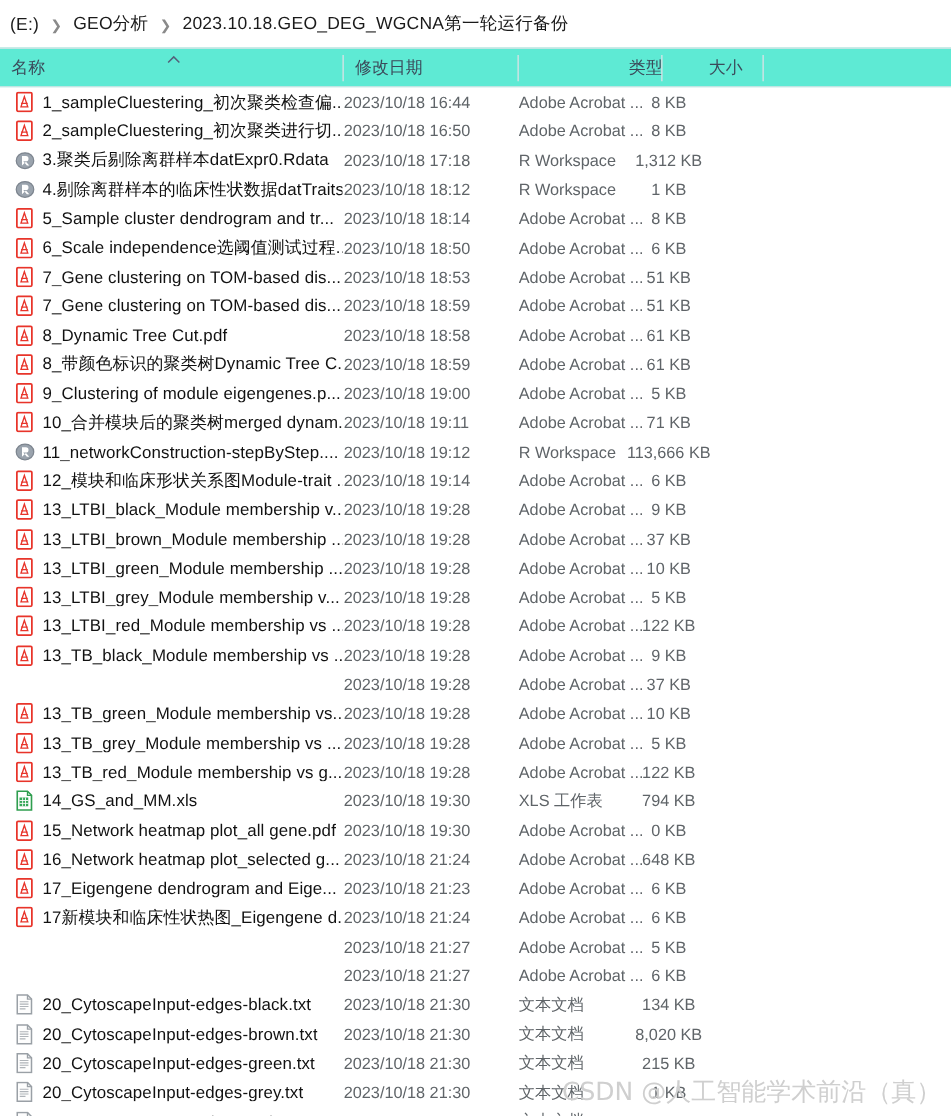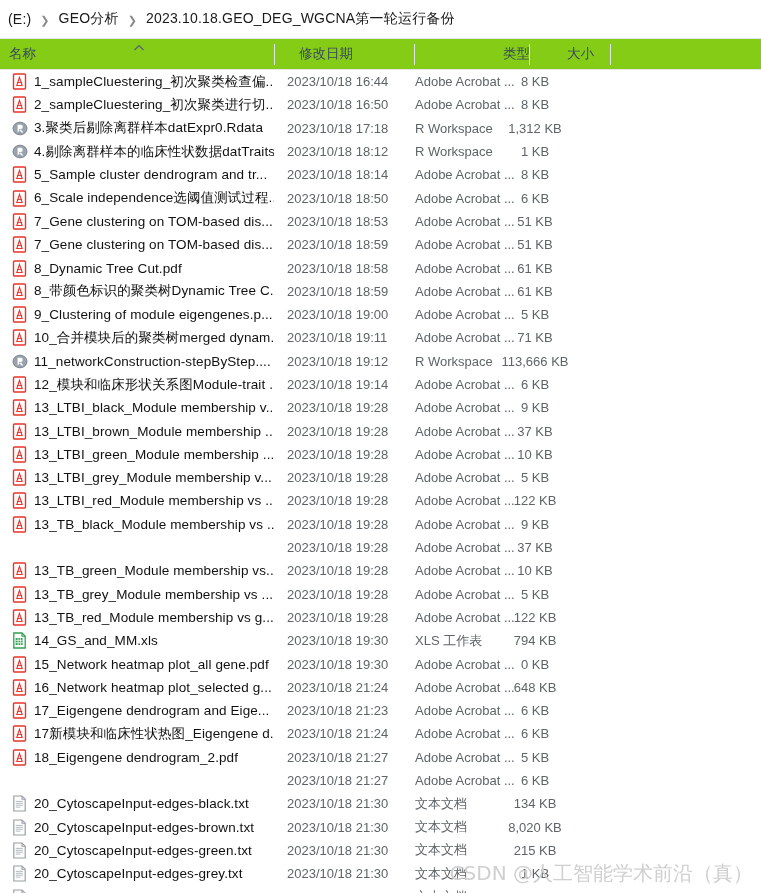--- a/index.html
+++ b/index.html
@@ -37,21 +37,21 @@
     padding: 0 5px;
     transform: translateY(1px);
     user-select: none;
   }
   
   #column-header {
     position: relative;
     height: 32px;
     border-top: 1px solid #e2e4e7;
     border-bottom: 1px solid #e2e4e7;
-    background: #84cc16;
+    background: #5eead4;
     box-sizing: border-box;
   }
   .col-head {
     position: absolute;
     top: 0;
     height: 30px;
     display: flex;
     align-items: center;
     font-size: 13.5px;
     color: #3b4a5a;
@@ -97,21 +97,20 @@
     overflow: hidden;
     white-space: nowrap;
   }
   .cell-date {
     position: absolute;
     left: 275px;
     width: 130px;
     font-size: 13px;
     color: #5f6468;
     white-space: nowrap;
-    margin-left: 12px;
   }
   .cell-type {
     position: absolute;
     left: 415px;
     width: 120px;
     font-size: 13px;
     color: #5f6468;
     white-space: nowrap;
     overflow: hidden;
   }
@@ -167,21 +166,21 @@
 <div id="column-header">
   <div class="col-head" style="left:0px;width:275px;">
     <span>名称</span>
   </div>
   <div id="sort-caret">
     <svg width="12" height="8" viewBox="0 0 12 8">
         <path d="M1.5 6 L6 1.5 L10.5 6" fill="none" stroke="#53617a" stroke-width="1.2"></path>
       </svg>
   </div>
   <div class="col-div" style="left:274px;"></div>
-  <div class="col-head" style="left:290px;width:140px;">
+  <div class="col-head" style="left:275px;width:140px;">
     <span>修改日期</span>
   </div>
   <div class="col-div" style="left:414px;"></div>
   <div class="col-head" style="left:415px;width:115px;justify-content:flex-end;">
     <span>类型</span>
   </div>
   <div class="col-div" style="left:529px;"></div>
   <div class="col-head" style="left:558px;width:80px;">
     <span>大小</span>
   </div>
@@ -609,30 +608,20 @@
             <path d="M4.9 9.6 h5.2" stroke="#e8342a" stroke-width="1"></path>
           </svg>
         </span>
         <span class="fname">17新模块和临床性状热图_Eigengene d...</span>
       </div>
       <div class="cell-date">2023/10/18 21:24</div>
       <div class="cell-type">Adobe Acrobat ...</div>
       <div class="cell-size">6 KB</div>
     </div>
     <div class="file-row">
-      <div class="cell-name">
-        <span class="icon">
-          <svg width="15" height="17" viewBox="0 0 15 17">
-            <rect x="1.5" y="1" width="12" height="15" rx="1" fill="#ffffff" stroke="#e8342a" stroke-width="1.4"></rect>
-            <path d="M7.5 4.3 L10.2 12.5 L4.8 12.5 Z" fill="none" stroke="#e8342a" stroke-width="1.1"></path>
-            <path d="M4.9 9.6 h5.2" stroke="#e8342a" stroke-width="1"></path>
-          </svg>
-        </span>
-        <span class="fname">18_Eigengene dendrogram_2.pdf</span>
-      </div>
       <div class="cell-date">2023/10/18 21:27</div>
       <div class="cell-type">Adobe Acrobat ...</div>
       <div class="cell-size">5 KB</div>
     </div>
     <div class="file-row">
       <div class="cell-date">2023/10/18 21:27</div>
       <div class="cell-type">Adobe Acrobat ...</div>
       <div class="cell-size">6 KB</div>
     </div>
     <div class="file-row">

